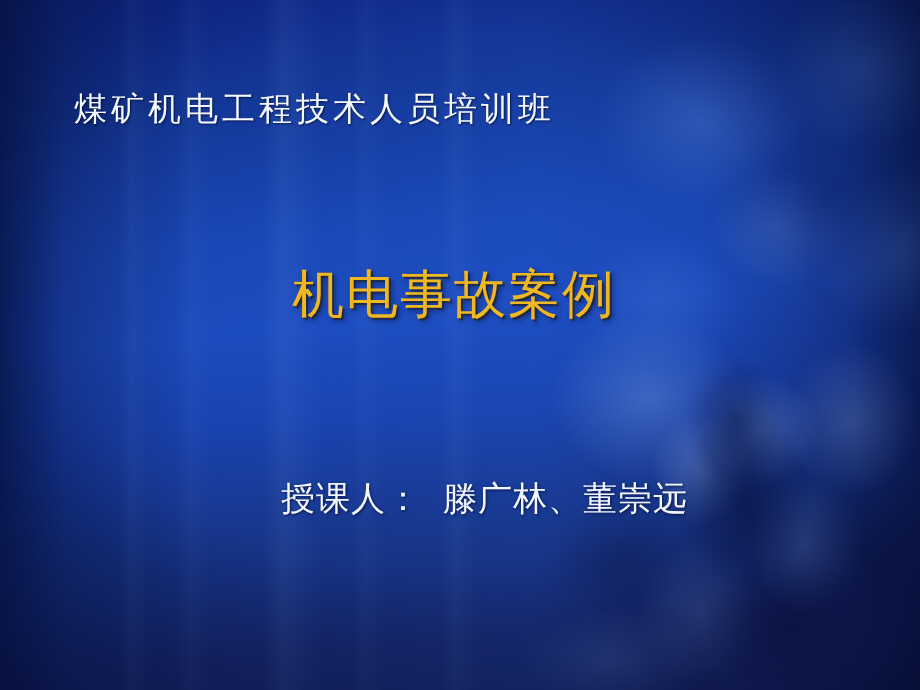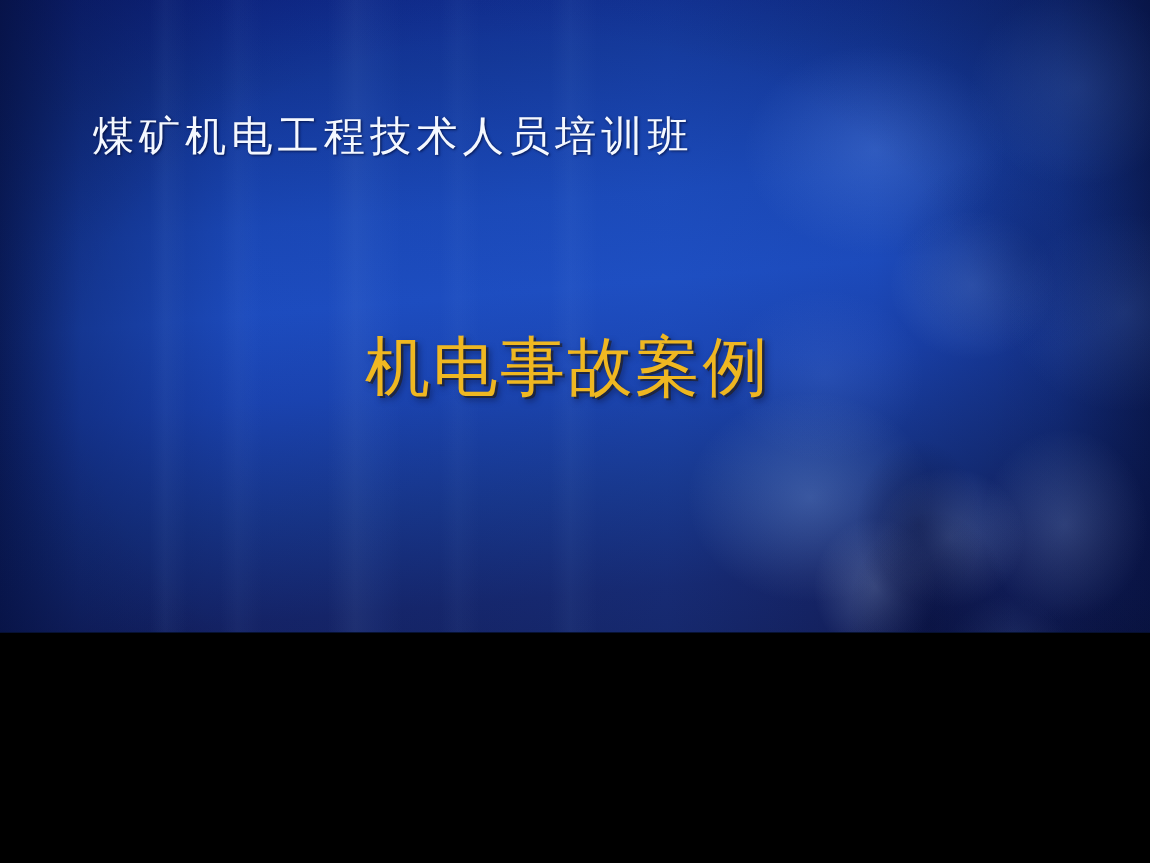--- a/index.html
+++ b/index.html
@@ -4,21 +4,21 @@
 <style>
   html, body {
     margin: 0;
     padding: 0;
     background: #000;
   }
 
   #slide {
     position: relative;
     width: 920px;
-    height: 506px;
+    height: 690px;
     overflow: hidden;
     font-family: "DejaVu Sans", sans-serif;
     background-color: #123a9e;
   }
 
   
 
   .bg-layer {
     position: absolute;
     inset: 0;
@@ -170,14 +170,17 @@
   <div class="bg-layer bg-horz"></div>
   <div class="bg-layer bg-streaks"></div>
   <div class="bg-layer bg-bokeh"></div>
   <div class="bg-layer bg-shadow"></div>
   <div class="bg-layer bg-vignette"></div>
 
   <div class="txt" id="heading-line">煤矿机电工程技术人员培训班</div>
 
   <div class="txt" id="main-title">机电事故案例</div>
 
+  <div class="txt" id="presenter-line">
+    <span>授课人：</span><span id="presenter-gap"></span><span>滕广林、董崇远</span>
+  </div>
 
 </div>
 
 </body></html>

